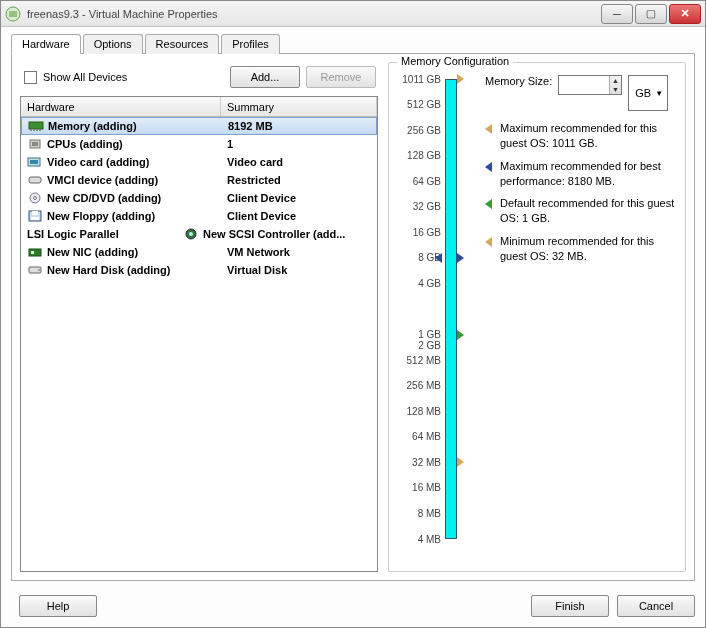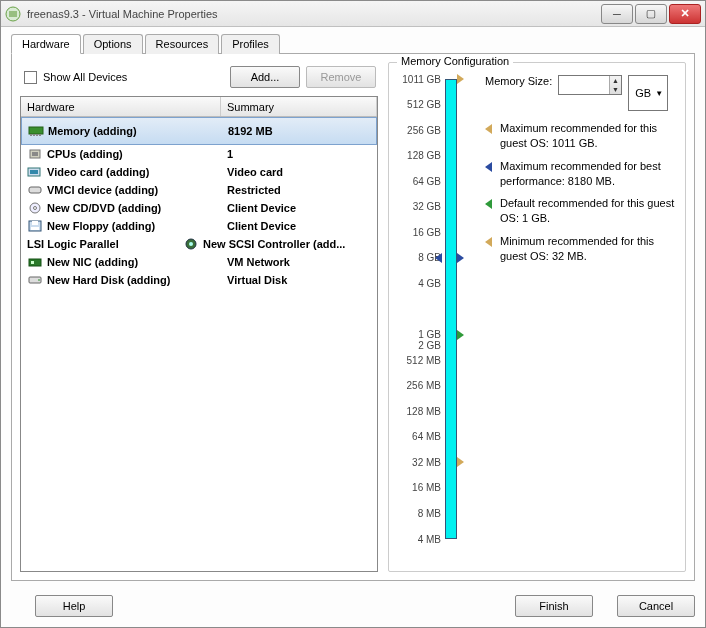--- a/index.html
+++ b/index.html
@@ -119,21 +119,21 @@
   .col-sm { flex:1; }
   .hw-rows { flex:1; overflow:auto; }
   .hw-row {
     display:flex;
     height: 18px;
     align-items: center;
   }
   .hw-row.selected {
     background: linear-gradient(to bottom,#e2ecf7,#c6dcf2);
     border: 1px solid #7da2ce;
-    height: 28px;
+    height: 18px;
   }
   .hw-row .cell { padding: 0 6px; display:flex; align-items:center; gap:4px; }
   .hw-row .cell.col-hw { width: 200px; font-weight:bold;}
   .hw-row .cell.col-sm { flex:1; font-weight:bold;}
   .row-icon { width:16px; height:14px; flex-shrink:0; display:inline-flex; align-items:center; justify-content:center;}
   
   .right-panel {
     flex:1;
     position: relative;
   }
@@ -205,21 +205,21 @@
   }
   .rec-item .txt { line-height:1.35;}
   
   .bottom-bar {
     position:absolute;
     bottom: 10px;
     left: 10px; right: 10px;
     display:flex;
   }
   .bottom-bar .spacer{ flex:1;}
-  .bottom-bar .btn { margin-left:24px; min-width:78px;}
+  .bottom-bar .btn { margin-left:8px; min-width:78px;}
 </style>
 </head>
 <body>
 
 <div class="window">
 
   <div class="titlebar">
     <span class="app-icon">
       <svg width="16" height="16" viewBox="0 0 16 16">
         <circle cx="8" cy="8" r="7" fill="#d9ebd4" stroke="#6aa248"></circle>

